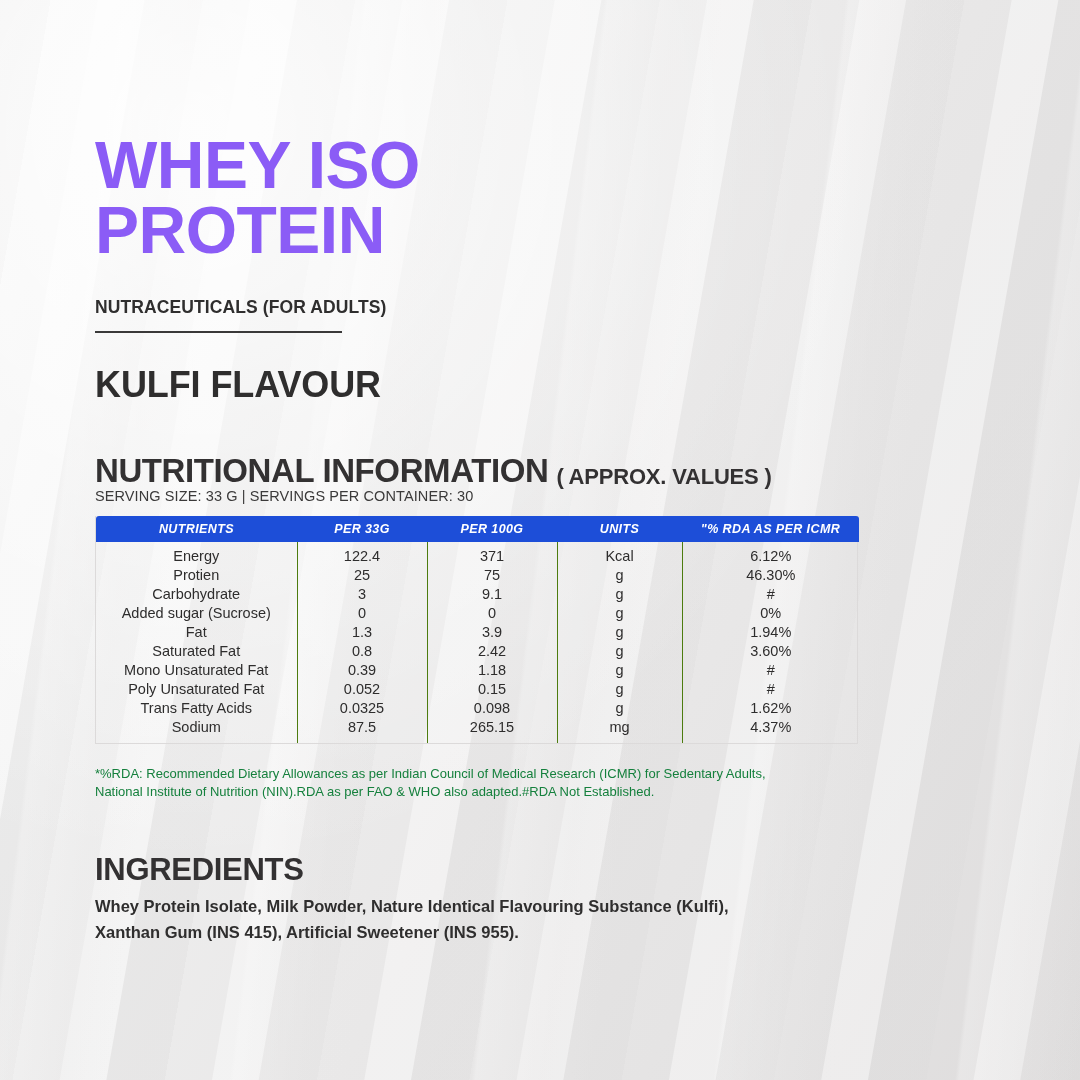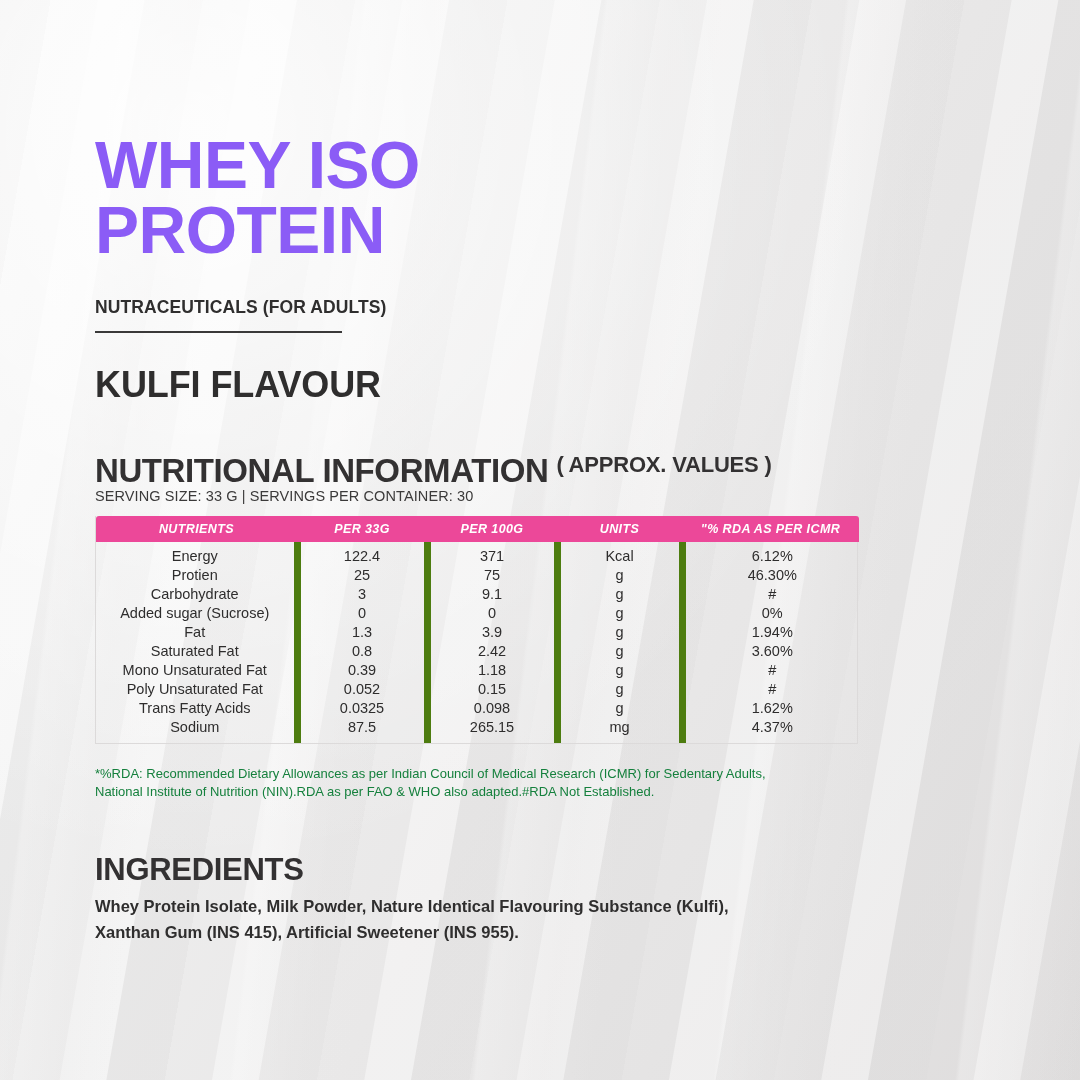--- a/index.html
+++ b/index.html
@@ -102,21 +102,21 @@
     color: #2f2e2e;
     text-transform: uppercase;
   }
 
   
   .ni-head {
     position: absolute;
     left: 95px;
     top: 452px;
     display: flex;
-    align-items: flex-start;
+    align-items: flex-end;
     white-space: nowrap;
   }
   .ni-head .big {
     font-size: 33px;
     font-weight: 700;
     letter-spacing: -0.4px;
     color: #333132;
     text-transform: uppercase;
   }
   .ni-head .approx {
@@ -148,21 +148,21 @@
     border-top: none;
     background: rgba(255,255,255,0.05);
     box-sizing: border-box;
   }
   table.nutri {
     width: 100%;
     border-collapse: collapse;
     table-layout: fixed;
   }
   table.nutri th {
-    background: #ec4899;
+    background: #1d4ed8;
     color: #ffffff;
     font-size: 12.5px;
     font-weight: 700;
     font-style: italic;
     letter-spacing: 0.4px;
     padding: 6px 0 6px;
     text-align: center;
     border: none;
     white-space: nowrap;
   }
@@ -170,21 +170,21 @@
   table.nutri thead tr th:last-child  { border-top-right-radius: 3px; }
 
   table.nutri td {
     font-size: 14.5px;
     font-weight: 400;
     color: #2e2d2d;
     text-align: center;
     padding: 0;
     height: 19px;
     line-height: 19px;
-    border-right: 7px solid #4d7c0f;
+    border-right: 1px solid #4d7c0f;
   }
   table.nutri td:last-child { border-right: none; }
   table.nutri tbody tr:first-child td { padding-top: 5px; }
   table.nutri tbody tr:last-child  td { padding-bottom: 6px; }
 
   col.c-nutrient { width: 201px; }
   col.c-per33    { width: 130px; }
   col.c-per100   { width: 130px; }
   col.c-units    { width: 125px; }
   col.c-rda      { width: 177px; }

